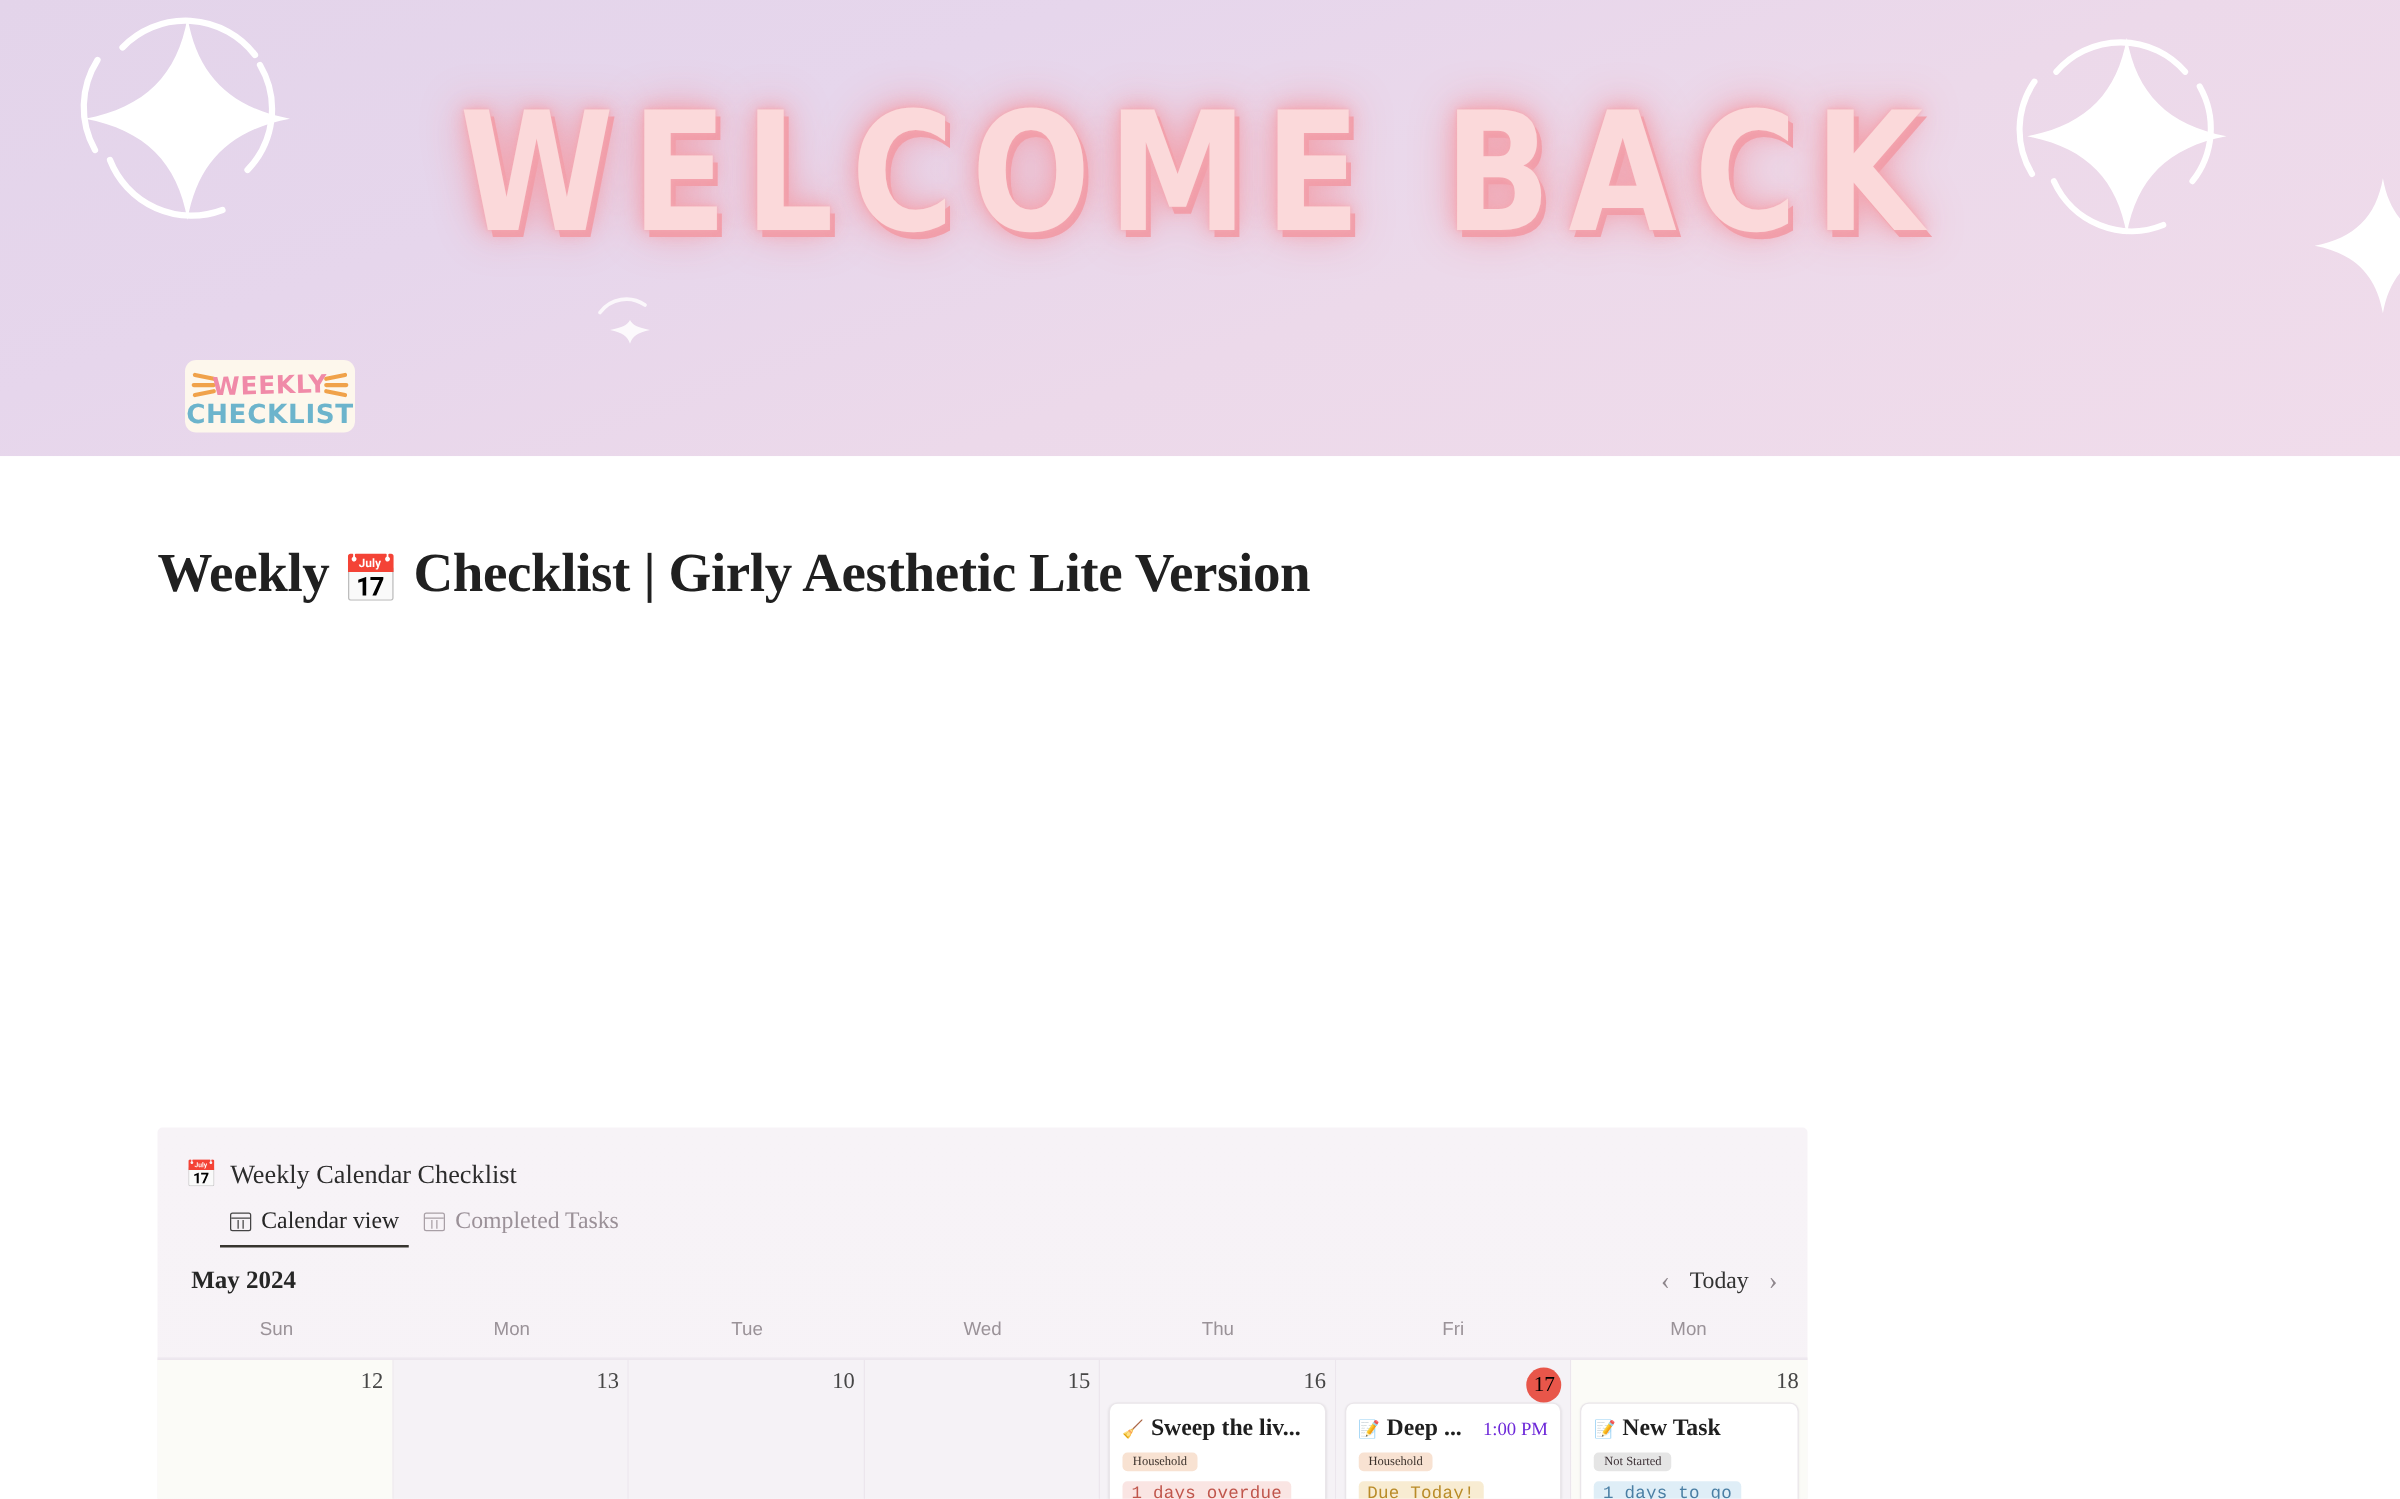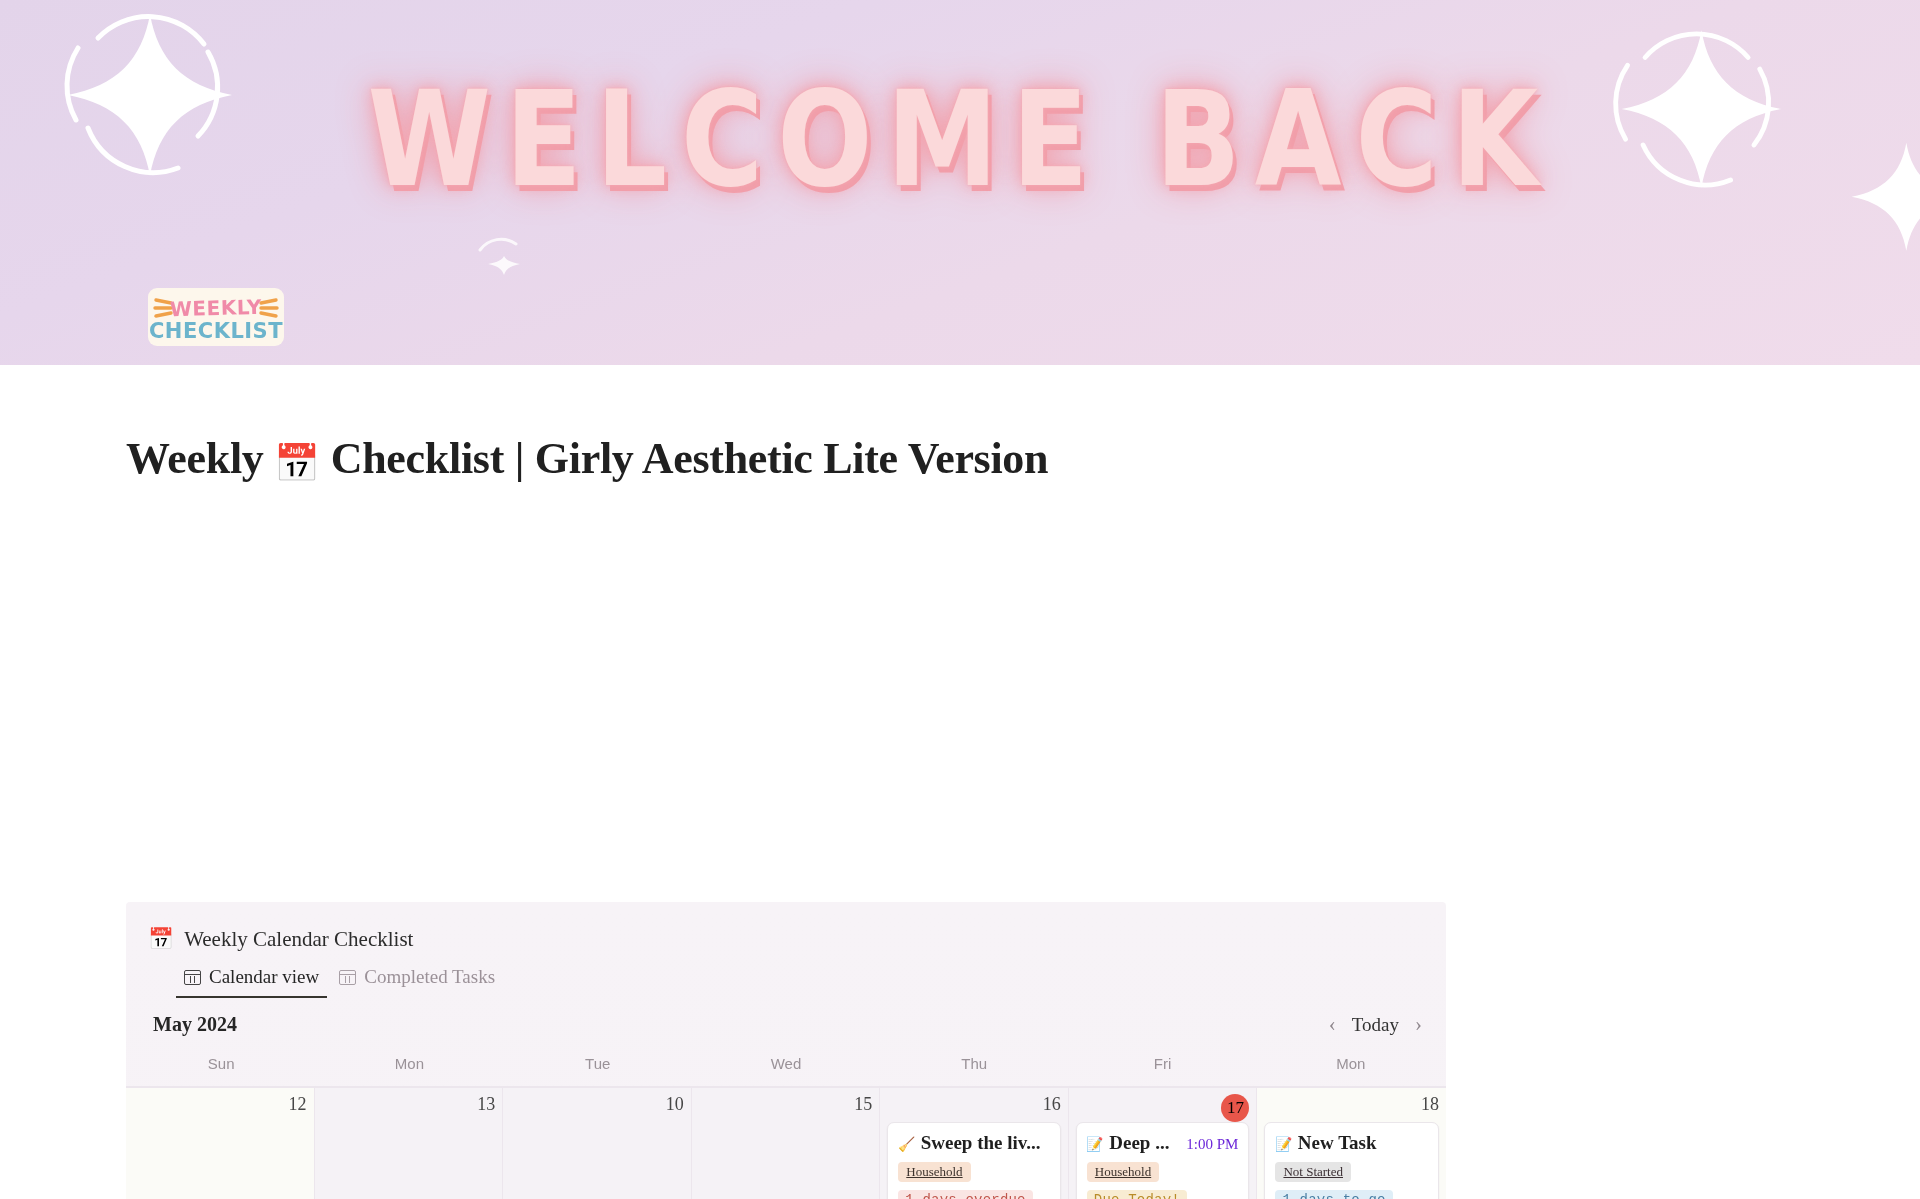--- a/index.html
+++ b/index.html
@@ -211,24 +211,23 @@
   }
   .ev-time {
     font-size: 15px; color: #6d28d9; flex: none; margin-left: auto;
     font-family: "Liberation Serif", serif;
   }
   .ev-pill {
     display: inline-block;
     margin-top: 8px;
     padding: 2px 8px;
     border-radius: 4px;
-    font-size: 13px;
+    font-size: 10px;
     font-family: "Liberation Serif", serif;
     white-space: nowrap;
-    text-decoration: underline;
   }
   .pill-household { background:#f8e2d2; color:#3c322c; }
   .pill-notstart  { background:#e5e5e5; color:#3b2f34; }
   .ev-formula {
     display: inline-block;
     margin-top: 8px;
     padding: 2px 7px;
     border-radius: 4px;
     font-family: "Liberation Mono", monospace;
     font-size: 14px;

